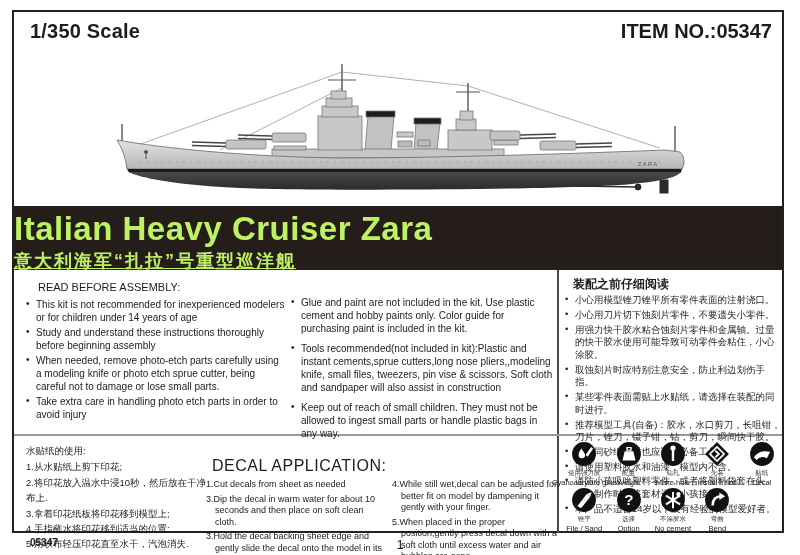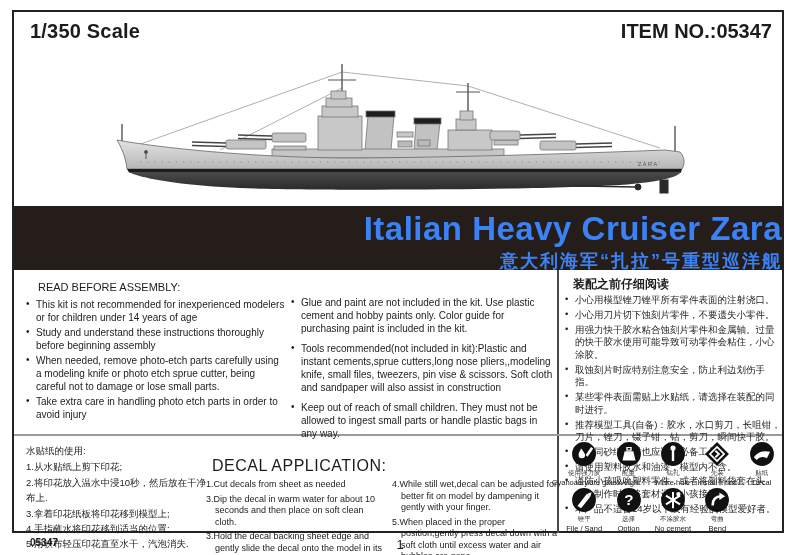--- a/index.html
+++ b/index.html
@@ -7,23 +7,23 @@
        font-family:"Liberation Sans", sans-serif;color:#1c1c1c;}
   .abs{position:absolute;}
   
   .page-border{left:12px;top:10px;width:772px;height:523px;border:2px solid #222;box-sizing:border-box;background:#fff;}
   
   .scale-label{left:30px;top:20px;font-size:20px;font-weight:bold;letter-spacing:0.2px;}
   .item-no{right:28px;top:20px;font-size:20px;font-weight:bold;}
   
   .ship-wrap{left:20px;top:56px;width:760px;height:150px;}
   
-  .title-band{left:14px;top:206px;width:768px;height:64px;background:#251d19;text-align:right;color:#3b82f6;}
+  .title-band{left:14px;top:206px;width:768px;height:64px;background:#251d19;text-align:left;color:#bef264;}
   .title-en{font-size:33px;font-weight:bold;line-height:1;margin-top:6px;letter-spacing:0.5px;}
-  .title-zh{font-size:18px;font-weight:bold;margin-top:4px;letter-spacing:2px;}
+  .title-zh{font-size:18px;font-weight:bold;margin-top:4px;letter-spacing:2px;text-decoration:underline;}
   
   .v-divider{left:557px;top:270px;width:2px;height:263px;background:#4a4a4a;}
   .h-divider{left:14px;top:434px;width:768px;height:2px;background:#9a9a9a;}
   
   .col{font-size:10px;line-height:1.3;}
   .col1{left:26px;top:280px;width:259px;}
   .col2{left:291px;top:280px;width:263px;padding-top:16px;}
   .col3{left:565px;top:276px;width:218px;font-size:9.5px;line-height:1.34;}
   .col-heading{font-size:11px;padding-left:12px;margin-bottom:4px;}
   .zh-heading{font-size:12px;font-weight:bold;padding-left:8px;margin-bottom:2px;}

